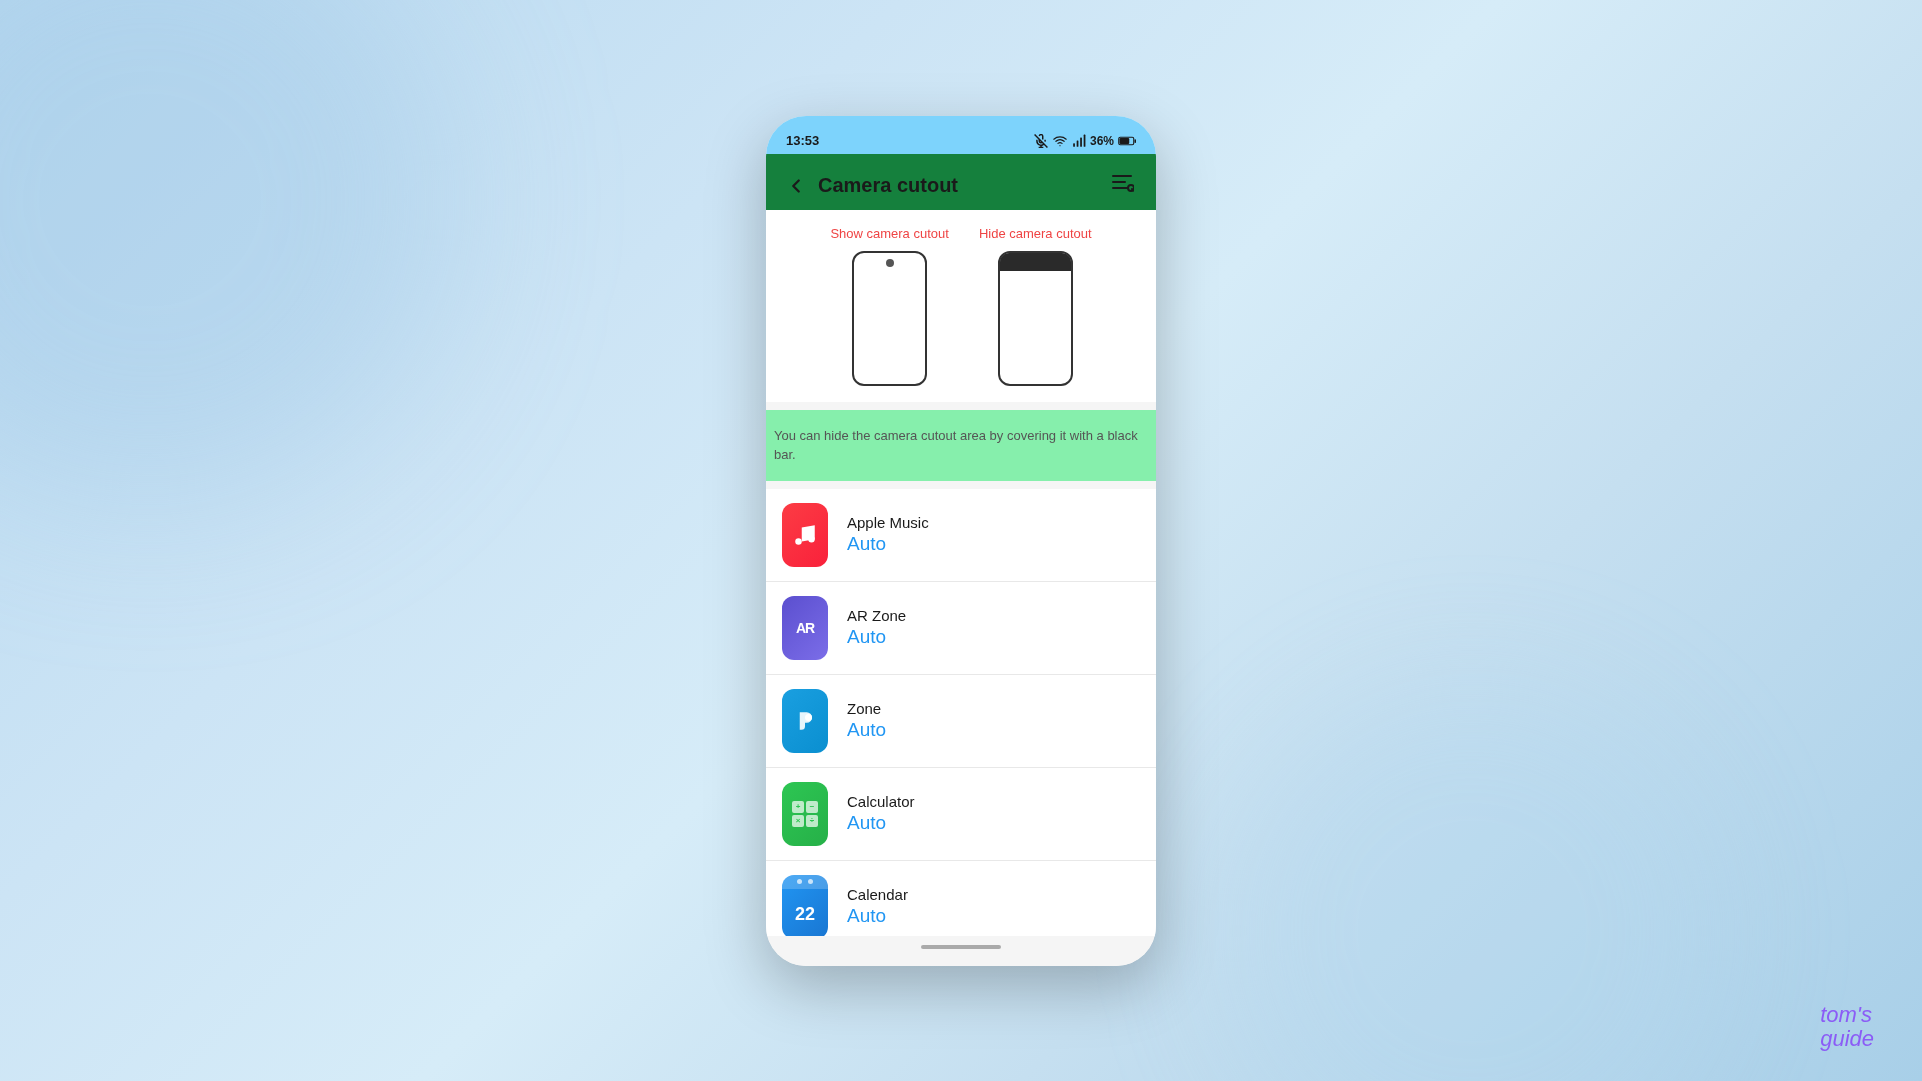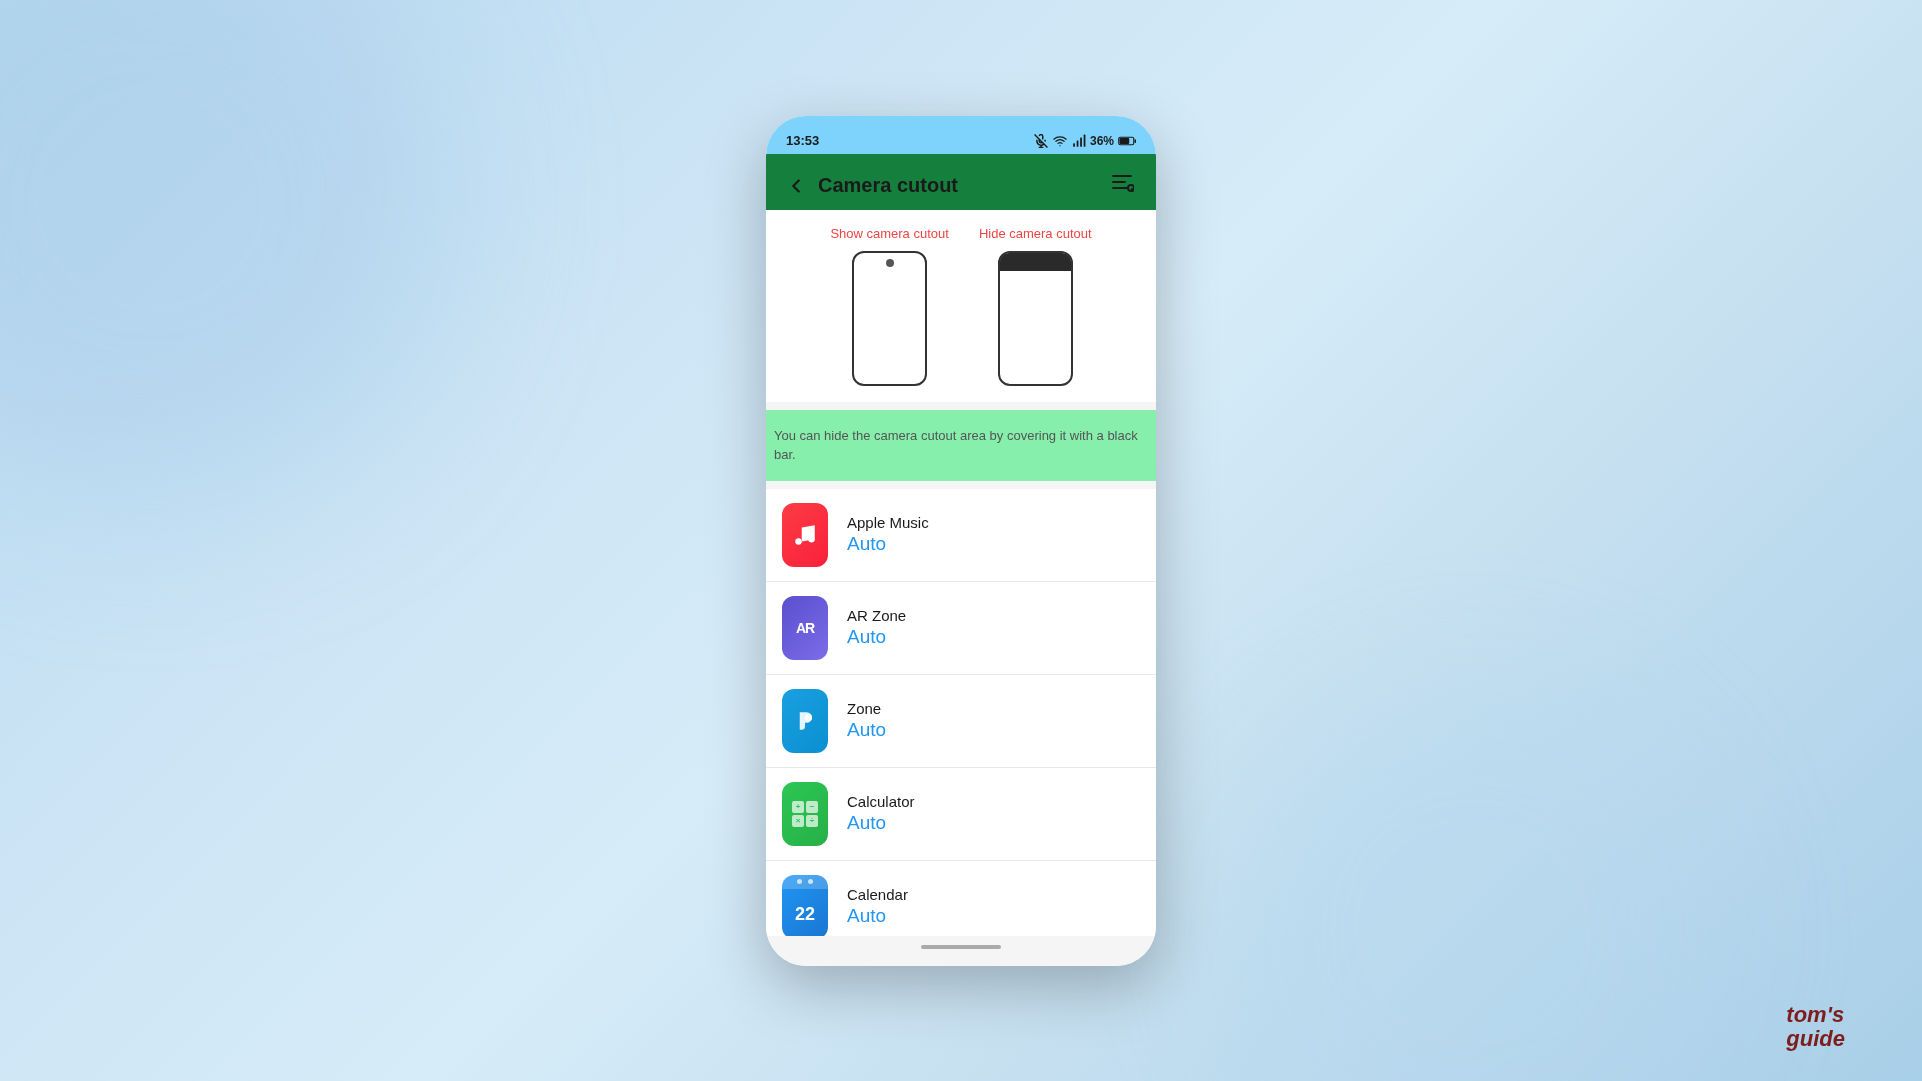--- a/index.html
+++ b/index.html
@@ -279,24 +279,24 @@
       width: 80px;
       height: 4px;
       background: #aaa;
       border-radius: 2px;
     }
 
     
     .watermark {
       position: absolute;
       bottom: 30px;
-      right: 77px;
-      color: #7f1d1d;
+      right: 48px;
+      color: #8b5cf6;
       font-size: 22px;
-      font-weight: 700;
+      font-weight: 400;
       line-height: 1.1;
       font-style: italic;
       z-index: 20;
     }
 
     .watermark span {
       display: block;
     }
 
     

